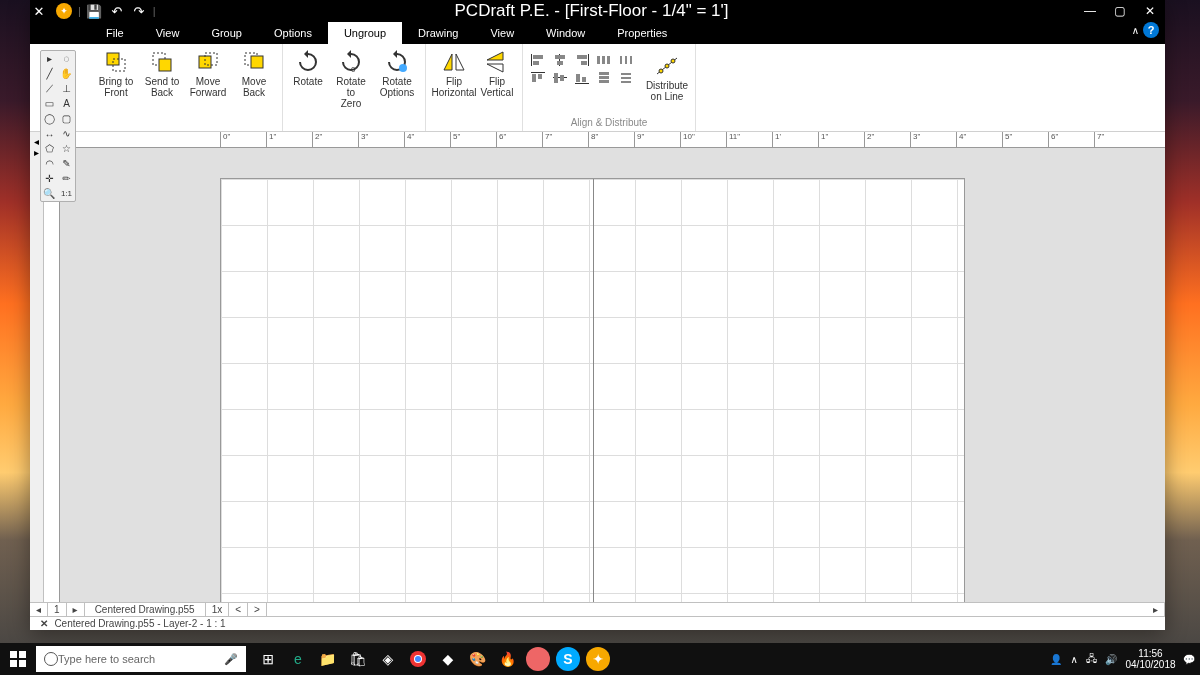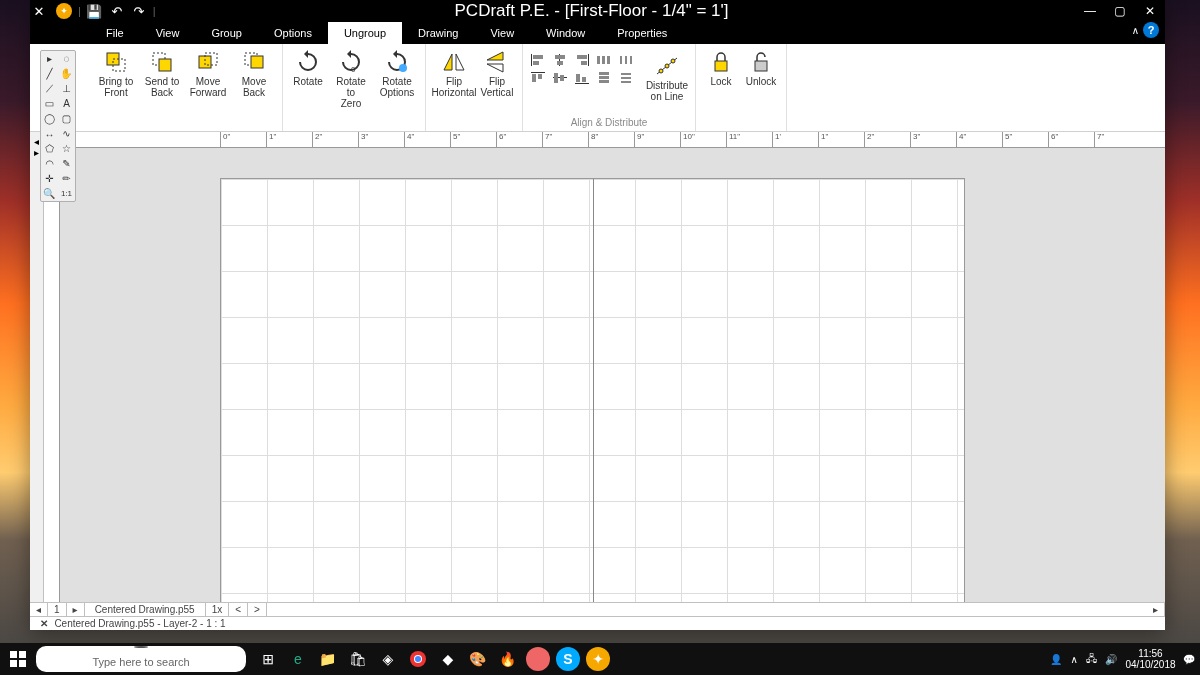--- a/index.html
+++ b/index.html
@@ -60,21 +60,21 @@
 .tabs-row .tab { border-right: 1px solid #c0c0c0; padding: 0 10px; height: 100%; display: flex; align-items: center; cursor: pointer; }
 .tabs-row .tab.small { padding: 0 6px; }
 
 .layer-row { height: 14px; background: #fff; border-top: 1px solid #c0c0c0; display: flex; align-items: center; font-size: 10px; color: #444; padding-left: 10px; }
 .layer-row .x { font-weight: bold; margin-right: 6px; cursor: pointer; }
 
 .status-bar { height: 16px; background: #fff; border-top: 1px solid #c0c0c0; display: flex; align-items: center; font-size: 10px; color: #333; padding: 0 6px; justify-content: space-between; }
 
 .taskbar { position: absolute; left: 0; right: 0; bottom: 0; height: 32px; background: #101010; display: flex; align-items: center; color: #fff; font-size: 11px; }
 .taskbar .start-btn { width: 36px; height: 32px; display: flex; align-items: center; justify-content: center; cursor: pointer; }
-.taskbar .search-box { width: 210px; height: 26px; background: #fff; color: #666; display: flex; align-items: center; padding: 0 8px; gap: 8px; border-radius: 10px; flex-direction: column; }
+.taskbar .search-box { width: 210px; height: 26px; background: #fff; color: #666; display: flex; align-items: center; padding: 0 8px; gap: 0; border-radius: 0; }
 .taskbar .search-box .circ { width: 14px; height: 14px; border: 1.5px solid #555; border-radius: 50%; }
 .taskbar .tb-icons { display: flex; gap: 6px; margin-left: 10px; align-items: center; }
 .taskbar .tb-icon { width: 24px; height: 24px; display: flex; align-items: center; justify-content: center; cursor: pointer; font-size: 14px; border-radius: 3px; }
 .taskbar .tray { margin-left: auto; display: flex; align-items: center; gap: 8px; padding-right: 4px; font-size: 10px; }
 .taskbar .clock { text-align: center; line-height: 11px; }
 
 svg { display: block; }
 </style>
 </head>
 <body>
@@ -313,43 +313,20 @@
                 <circle cx="18" cy="7" r="2" fill="#ffd700" stroke="#333"></circle>
               </svg>
             </div>
             <span style="white-space:pre-line">Distribute
 on Line</span>
           </div>
       </div>
       <div class="group-label">Align &amp; Distribute</div>
     </div>
 
-    <div class="ribbon-group">
-      <div class="group-buttons">
-        <div class="rbtn">
-            <div class="ricon">
-              <svg width="24" height="24">
-                <rect x="6" y="11" width="12" height="10" fill="#ffd700" stroke="#333"></rect>
-                <path d="M8 11 V7 A4 4 0 0 1 16 7 V11" fill="none" stroke="#333" stroke-width="1.5"></path>
-              </svg>
-            </div>
-            <span>Lock</span>
-          </div>
-        <div class="rbtn">
-            <div class="ricon">
-              <svg width="24" height="24">
-                <rect x="6" y="11" width="12" height="10" fill="#ccc" stroke="#333"></rect>
-                <path d="M8 11 V7 A4 4 0 0 1 16 7" fill="none" stroke="#333" stroke-width="1.5"></path>
-              </svg>
-            </div>
-            <span>Unlock</span>
-          </div>
-      </div>
-      <div class="group-label">&nbsp;</div>
-    </div>
   </div>
 
   <div class="work-area">
     <div class="side-tab">◂<br>▸</div>
     <div class="drawing-wrap">
       <div class="ruler-h" id="ruler-h">
           <div class="tick" style="left: 160px;">0"</div>
           <div class="tick" style="left: 206px;">1"</div>
           <div class="tick" style="left: 252px;">2"</div>
           <div class="tick" style="left: 298px;">3"</div>

